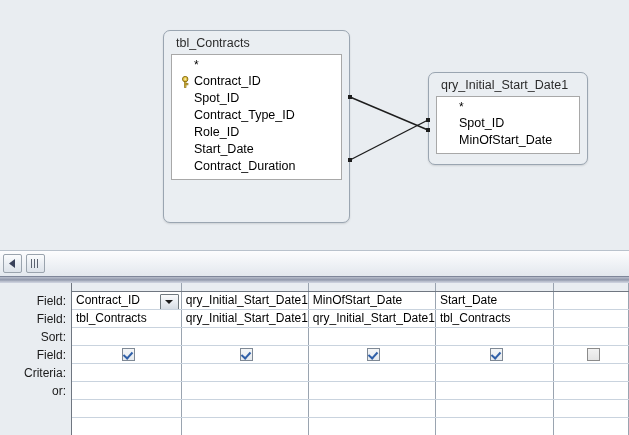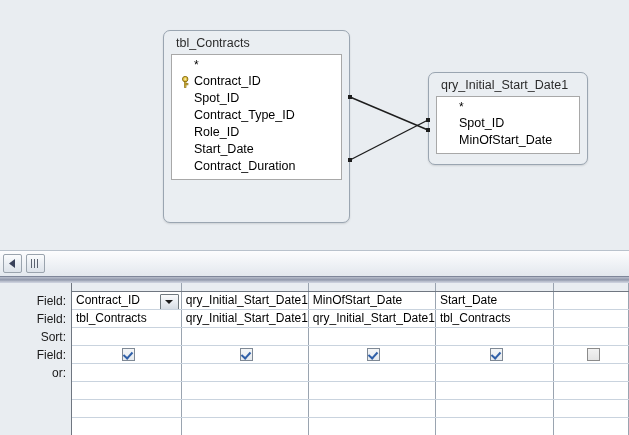--- a/index.html
+++ b/index.html
@@ -332,20 +332,21 @@
 
 <div id="qbe">
   <div id="qbe-inner">
 
     <div id="row-labels">
       <div style="height:9px;"></div>
       <div class="row-label">Field:</div>
       <div class="row-label">Field:</div>
       <div class="row-label">Sort:</div>
       <div class="row-label">Field:</div>
+      <div class="row-label">Criteria:</div>
       <div class="row-label">or:</div>
     </div>
 
     <table id="grid-table">
       <colgroup>
         <col style="width:113px">
         <col style="width:117px">
         <col style="width:123px">
         <col style="width:123px">
         <col style="width:81px">

